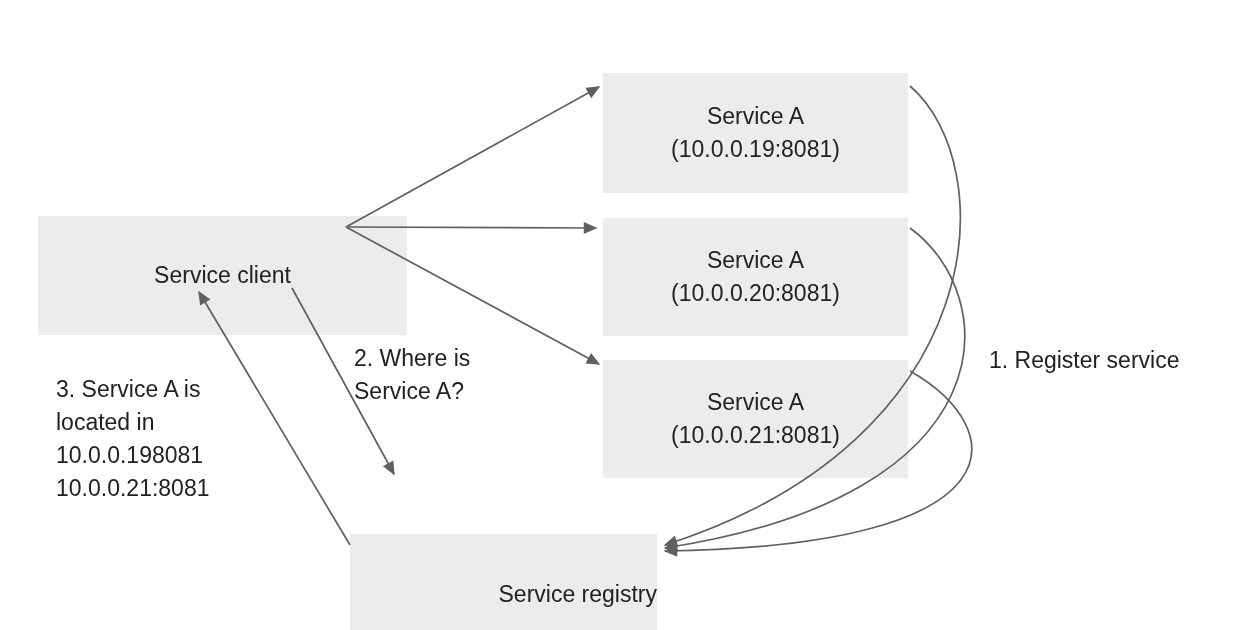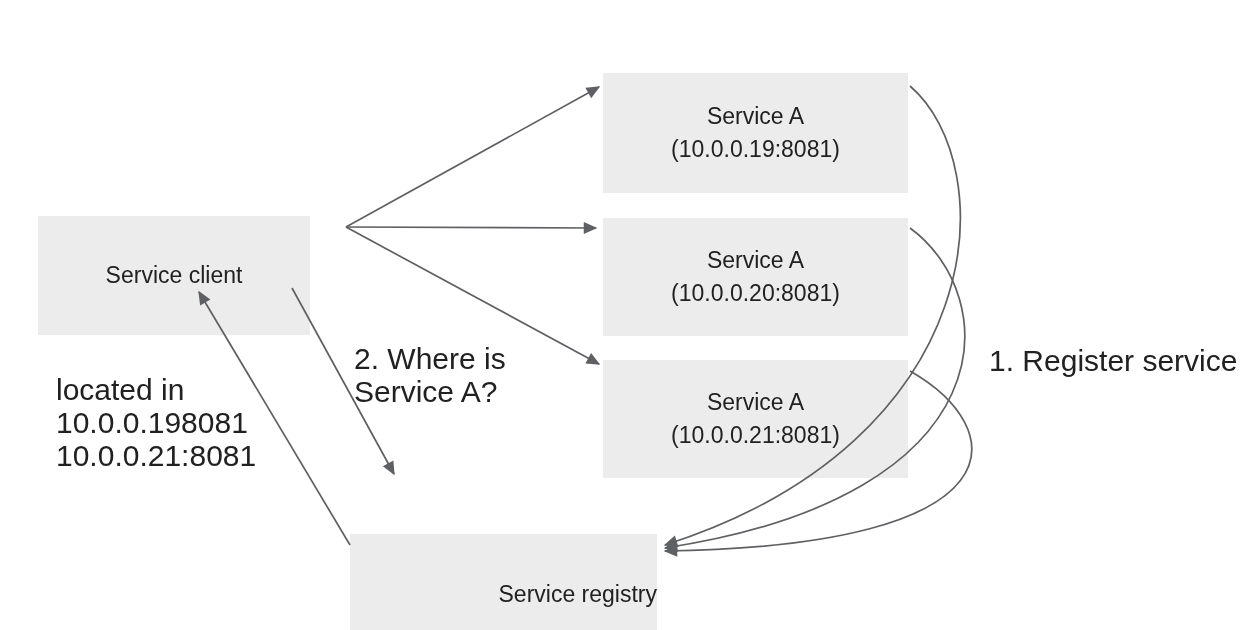--- a/index.html
+++ b/index.html
@@ -25,28 +25,28 @@
     display: flex;
     flex-direction: column;
     align-items: center;
     justify-content: center;
     text-align: center;
     font-size: 23px;
     line-height: 33px;
     color: var(--text);
     margin-top: 48px;
   }
-  .node-client   { left: 38px;  top: 168px; width: 272px; height: 119px; }
+  .node-client   { left: 38px;  top: 168px; width: 369px; height: 119px; }
   .node-inst-1   { left: 603px; top: 25px;  width: 305px; height: 120px; }
   .node-inst-2   { left: 603px; top: 170px; width: 305px; height: 118px; }
   .node-inst-3   { left: 603px; top: 312px; width: 305px; height: 118px; }
   .node-registry { left: 350px; top: 486px; width: 307px; height: 121px; align-items: flex-end; }
   .annotation {
     position: absolute;
-    font-size: 30px;
+    font-size: 23px;
     line-height: 33px;
     color: var(--text);
     white-space: nowrap;
   }
   .ann-register { left: 989px; top: 344px; }
   .ann-where    { left: 354px; top: 342px; }
   .ann-located  { left: 56px;  top: 373px; }
   svg.arrows {
     position: absolute;
     left: 0; top: 0;
@@ -111,18 +111,19 @@
   <div class="annotation ann-register">
     <div>1. Register service</div>
   </div>
 
   <div class="annotation ann-where">
     <div>2. Where is</div>
     <div>Service A?</div>
   </div>
 
   <div class="annotation ann-located">
+    <div>3. Service A is</div>
     <div>located in</div>
     <div>10.0.0.198081</div>
     <div>10.0.0.21:8081</div>
   </div>
 
 </div>
 
 </body></html>

